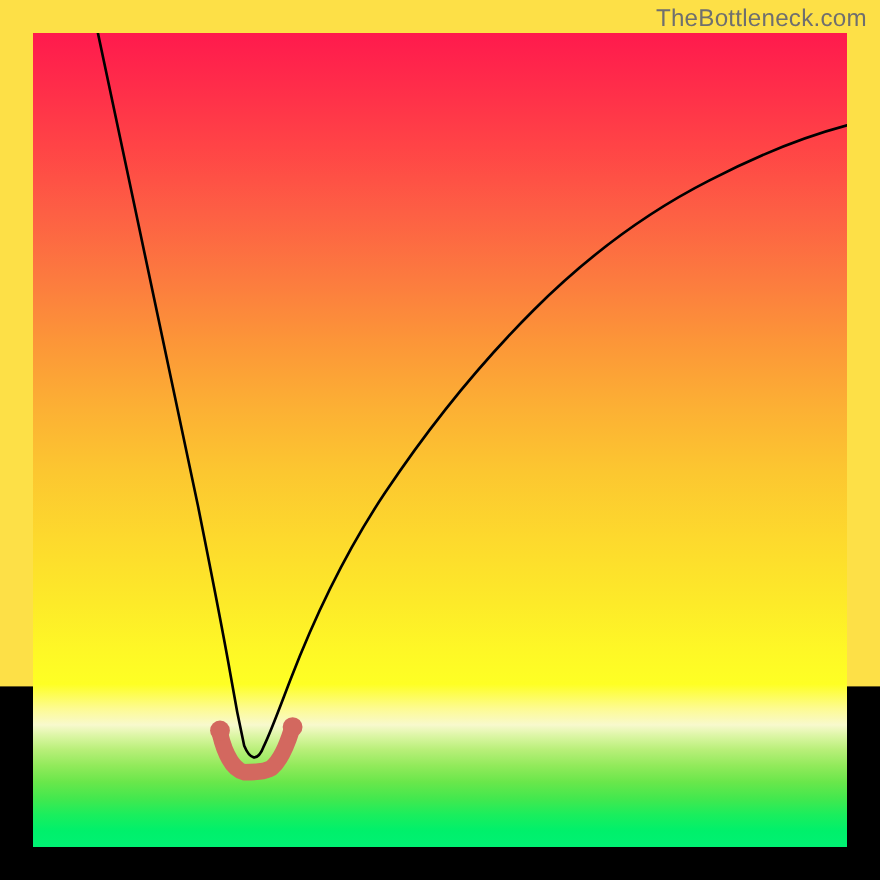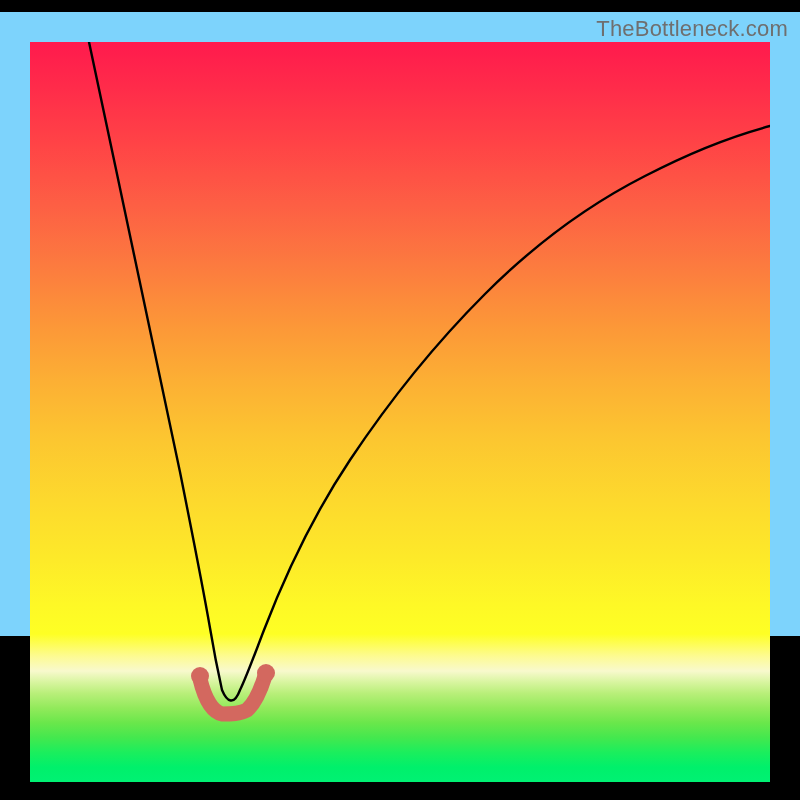--- a/index.html
+++ b/index.html
@@ -5,25 +5,25 @@
   html, body {
     margin: 0;
     padding: 0;
     width: 800px;
     height: 800px;
     background: #000000;
     overflow: hidden;
   }
   .frame {
     position: absolute;
-    top: 12px;
+    top: 0;
     left: 0;
     width: 800px;
     height: 624px;
-    background: #7dd3fc;
+    background: #fde047;
   }
   .plot-area {
     position: absolute;
     top: 30px;
     left: 30px;
     width: 740px;
     height: 740px;
     overflow: hidden;
   }
   .gradient-bg {

